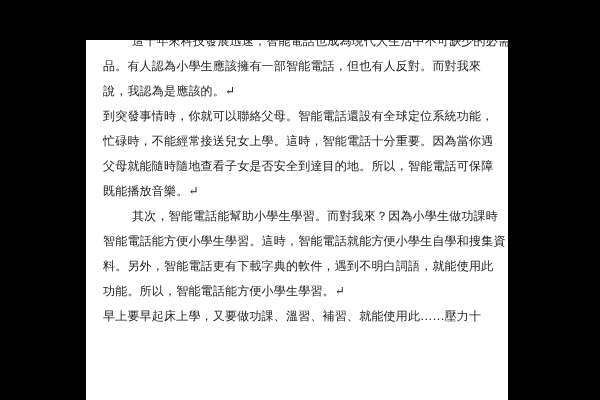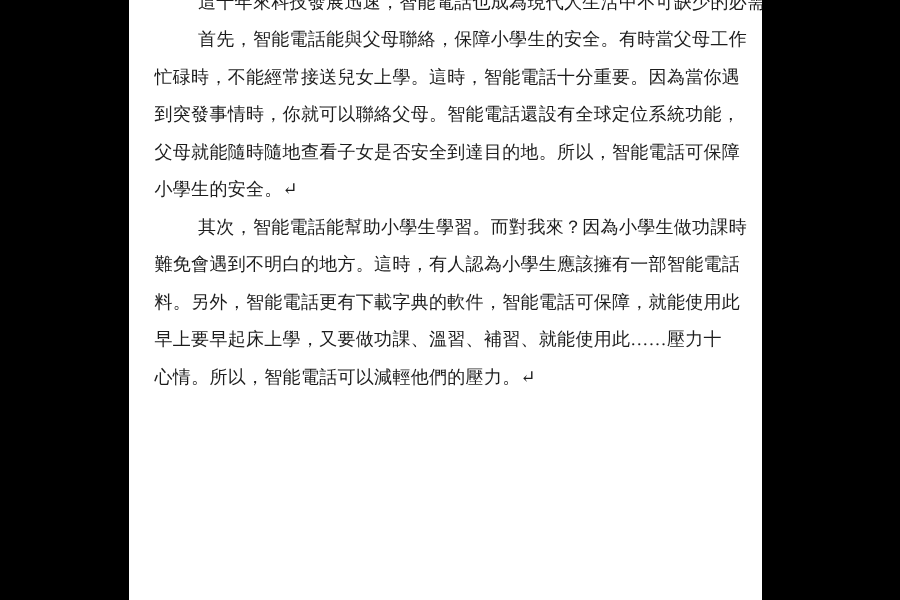--- a/index.html
+++ b/index.html
@@ -9,20 +9,21 @@
     height: 400px;
     background: #000000;
     overflow: hidden;
     font-family: "Liberation Serif", "DejaVu Serif", serif;
   }
   .stage {
     position: relative;
     width: 600px;
     height: 358px;
     background: #f0abfc;
+    margin-top: 40px;
   }
   .letterbox {
     position: absolute;
     top: 0;
     height: 400px;
     background: #000000;
   }
   .letterbox.left  { left: 0; width: 86px; }
   .letterbox.right { left: 508px; width: 92px; }
   .page {
@@ -55,25 +56,26 @@
 </head>
 <body>
 
 <div class="stage">
   <div class="letterbox left"></div>
   <div class="letterbox right"></div>
 
   <div class="page">
     <div class="text-block">
       <div class="line indent">這十年來科技發展迅速，智能電話也成為現代人生活中不可缺少的必需</div>
-      <div class="line indent">首先，智能電話能與父母聯絡，保障小學生的安全。有時當父母工作</div>
+      <div class="line">品。有人認為小學生應該擁有一部智能電話，但也有人反對。而對我來</div>
+      <div class="line">說，我認為是應該的。↵</div>
+      <div class="line">到突發事情時，你就可以聯絡父母。智能電話還設有全球定位系統功能，</div>
       <div class="line">忙碌時，不能經常接送兒女上學。這時，智能電話十分重要。因為當你遇</div>
-      <div class="line">到突發事情時，你就可以聯絡父母。智能電話還設有全球定位系統功能，</div>
       <div class="line">父母就能隨時隨地查看子女是否安全到達目的地。所以，智能電話可保障</div>
-      <div class="line">小學生的安全。↵</div>
+      <div class="line">既能播放音樂。↵</div>
       <div class="line indent">其次，智能電話能幫助小學生學習。而對我來？因為小學生做功課時</div>
-      <div class="line">難免會遇到不明白的地方。這時，有人認為小學生應該擁有一部智能電話</div>
-      <div class="line">料。另外，智能電話更有下載字典的軟件，智能電話可保障，就能使用此</div>
+      <div class="line">智能電話能方便小學生學習。這時，智能電話就能方便小學生自學和搜集資</div>
+      <div class="line">料。另外，智能電話更有下載字典的軟件，遇到不明白詞語，就能使用此</div>
+      <div class="line">功能。所以，智能電話能方便小學生學習。↵</div>
       <div class="line">早上要早起床上學，又要做功課、溫習、補習、就能使用此……壓力十</div>
-      <div class="line">心情。所以，智能電話可以減輕他們的壓力。↵</div>
     </div>
   </div>
 </div>
 
 </body></html>

